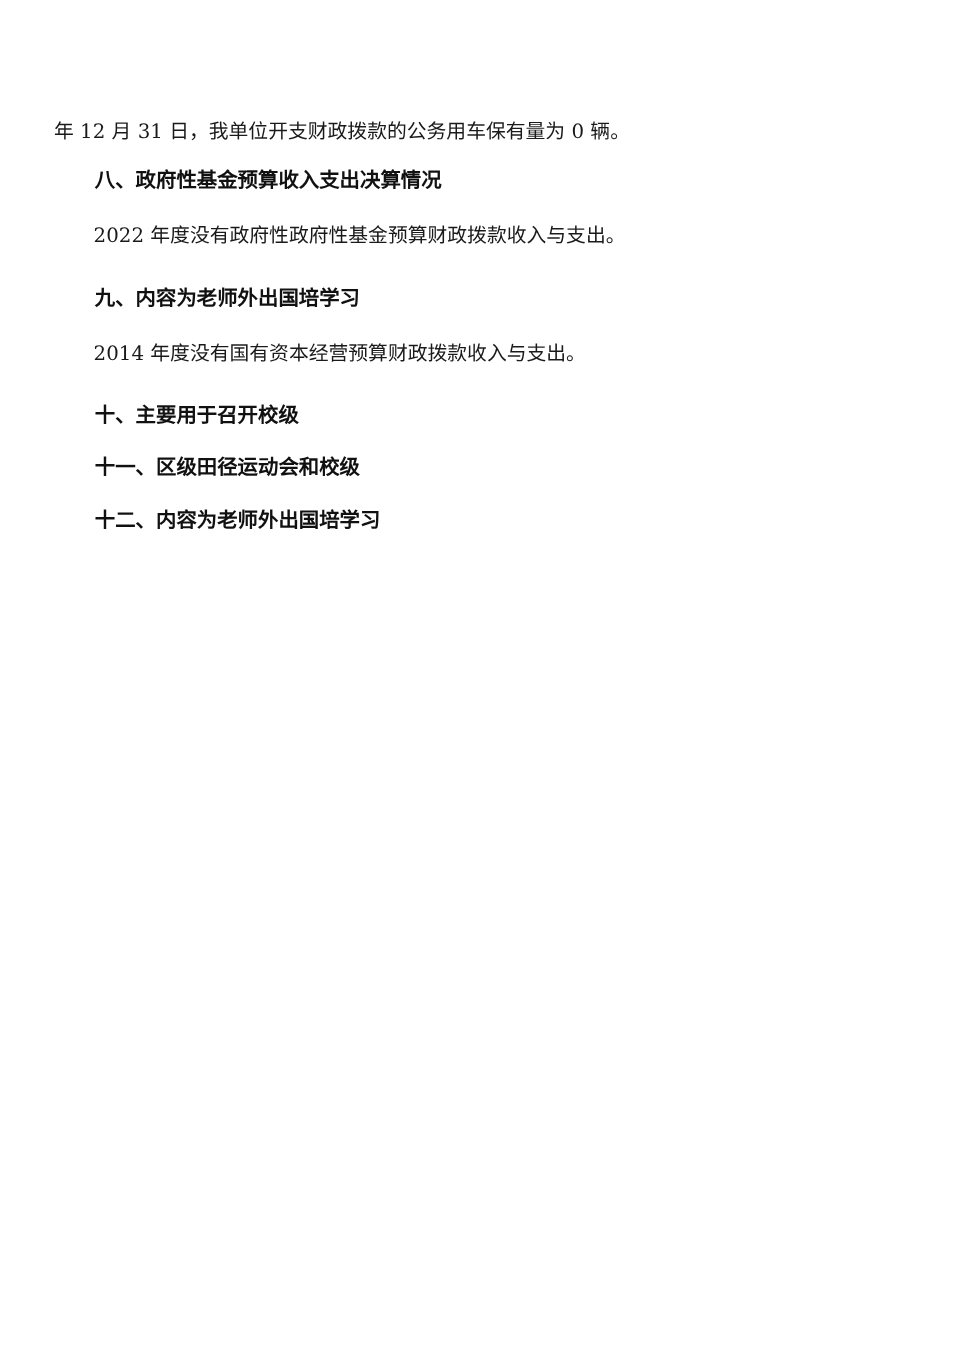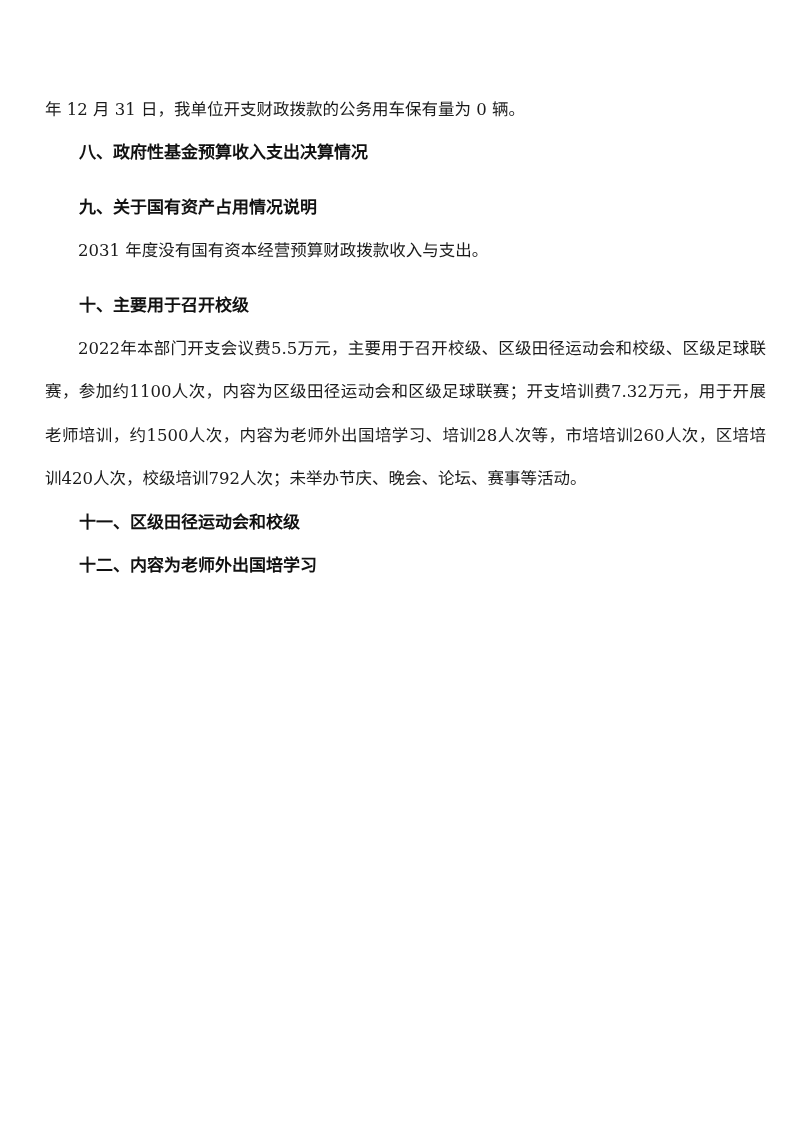--- a/index.html
+++ b/index.html
@@ -27,21 +27,21 @@
     text-justify: inter-ideograph;
     text-indent: 2em;
     word-break: break-all;
   }
   .para.no-indent {
     text-indent: 0;
   }
   .heading {
     margin: 0;
     padding-left: 2em;
-    font-family: Liberation Serif, serif;
+    font-family: Liberation Mono, monospace;
     font-size: 17px;
     font-weight: bold;
     line-height: 43.4px;
     color: #111111;
   }
   .gap-before {
     margin-top: 11px;
   }
   section {
     margin: 0;
@@ -49,30 +49,30 @@
 </style>
 </head>
 <body>
 
 <div class="page">
 
   <p class="para no-indent">年 12 月 31 日，我单位开支财政拨款的公务用车保有量为 0 辆。</p>
 
   <section>
     <h3 class="heading">八、政府性基金预算收入支出决算情况</h3>
+    <p class="para">2022 年度没有政府性政府性基金预算财政拨款收入与支出。</p>
   </section>
 
   <section class="gap-before">
-    <h3 class="heading">九、关于国有资产占用情况说明</h3>
-    <p class="para">2031 年度没有国有资本经营预算财政拨款收入与支出。</p>
+    <h3 class="heading">九、内容为老师外出国培学习</h3>
+    <p class="para">2014 年度没有国有资本经营预算财政拨款收入与支出。</p>
   </section>
 
   <section class="gap-before">
     <h3 class="heading">十、主要用于召开校级</h3>
-    <p class="para">2022年本部门开支会议费5.5万元，主要用于召开校级、区级田径运动会和校级、区级足球联赛，参加约1100人次，内容为区级田径运动会和区级足球联赛；开支培训费7.32万元，用于开展老师培训，约1500人次，内容为老师外出国培学习、培训28人次等，市培培训260人次，区培培训420人次，校级培训792人次；未举办节庆、晚会、论坛、赛事等活动。</p>
   </section>
 
   <section>
     <h3 class="heading">十一、区级田径运动会和校级</h3>
   </section>
 
   <section>
     <h3 class="heading">十二、内容为老师外出国培学习</h3>
   </section>
 

